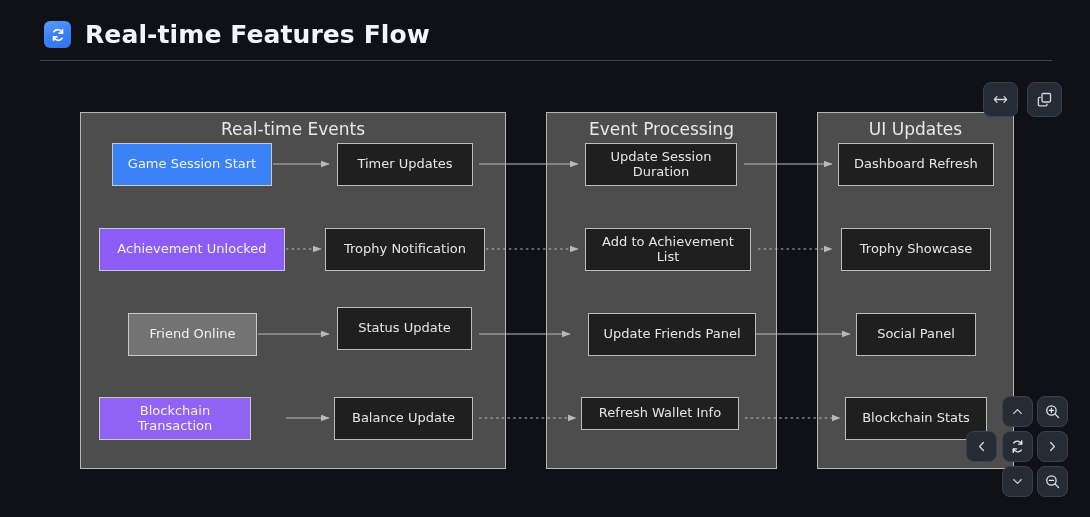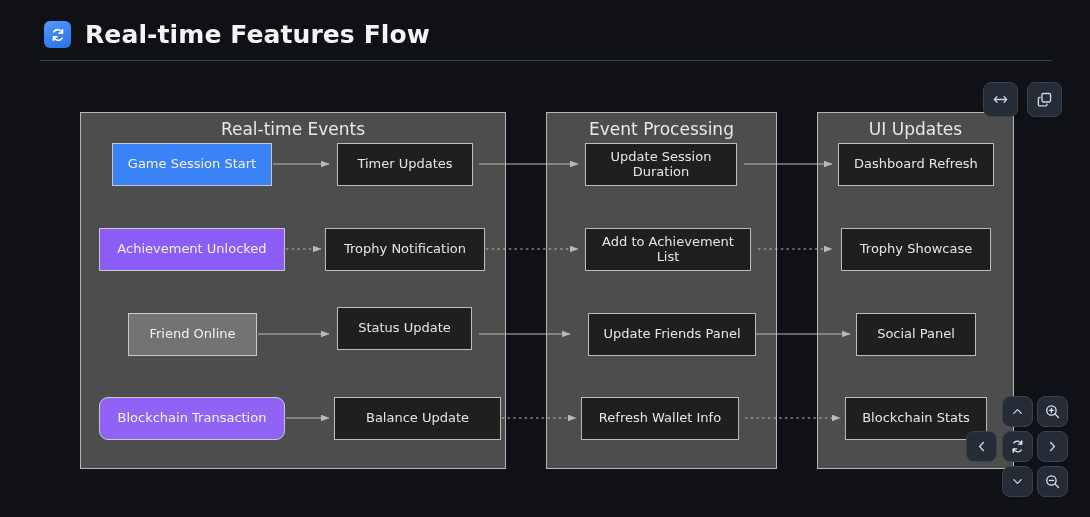--- a/index.html
+++ b/index.html
@@ -250,27 +250,27 @@
     <div class="node plain" style="left:337px; top:243px; width:135px; height:43px;">
       <span>Status Update</span>
     </div>
     <div class="node plain" style="left:588px; top:249px; width:168px; height:43px;">
       <span>Update Friends Panel</span>
     </div>
     <div class="node plain" style="left:856px; top:249px; width:120px; height:43px;">
       <span>Social Panel</span>
     </div>
 
-    <div class="node accent" style="left:99px; top:333px; width:186px; height:43px; background:#9063f5;border-radius:9px;">
+    <div class="node accent" style="left:99px; top:333px; width:152px; height:43px; background:#9063f5;">
       <span>Blockchain Transaction</span>
     </div>
-    <div class="node plain" style="left:334px; top:333px; width:167px; height:43px;">
+    <div class="node plain" style="left:334px; top:333px; width:139px; height:43px;">
       <span>Balance Update</span>
     </div>
-    <div class="node plain" style="left:581px; top:333px; width:158px; height:43px;">
+    <div class="node plain" style="left:581px; top:333px; width:158px; height:33px;">
       <span>Refresh Wallet Info</span>
     </div>
     <div class="node plain" style="left:845px; top:333px; width:142px; height:43px;">
       <span>Blockchain Stats</span>
     </div>
 
   </div>
 
   <div id="navpad">
     <div class="pad-btn" id="pad-up">

